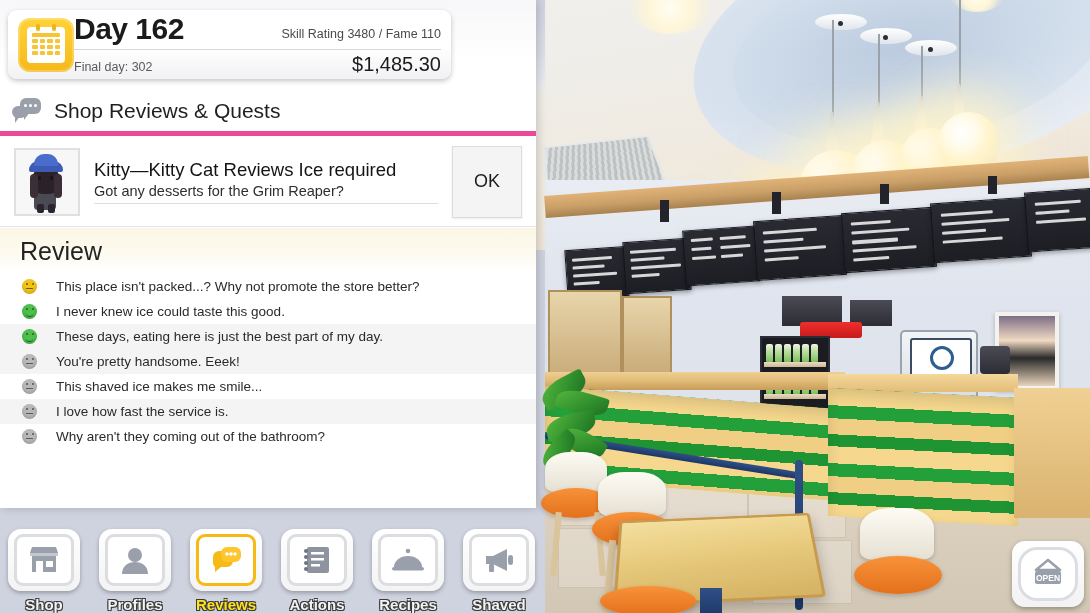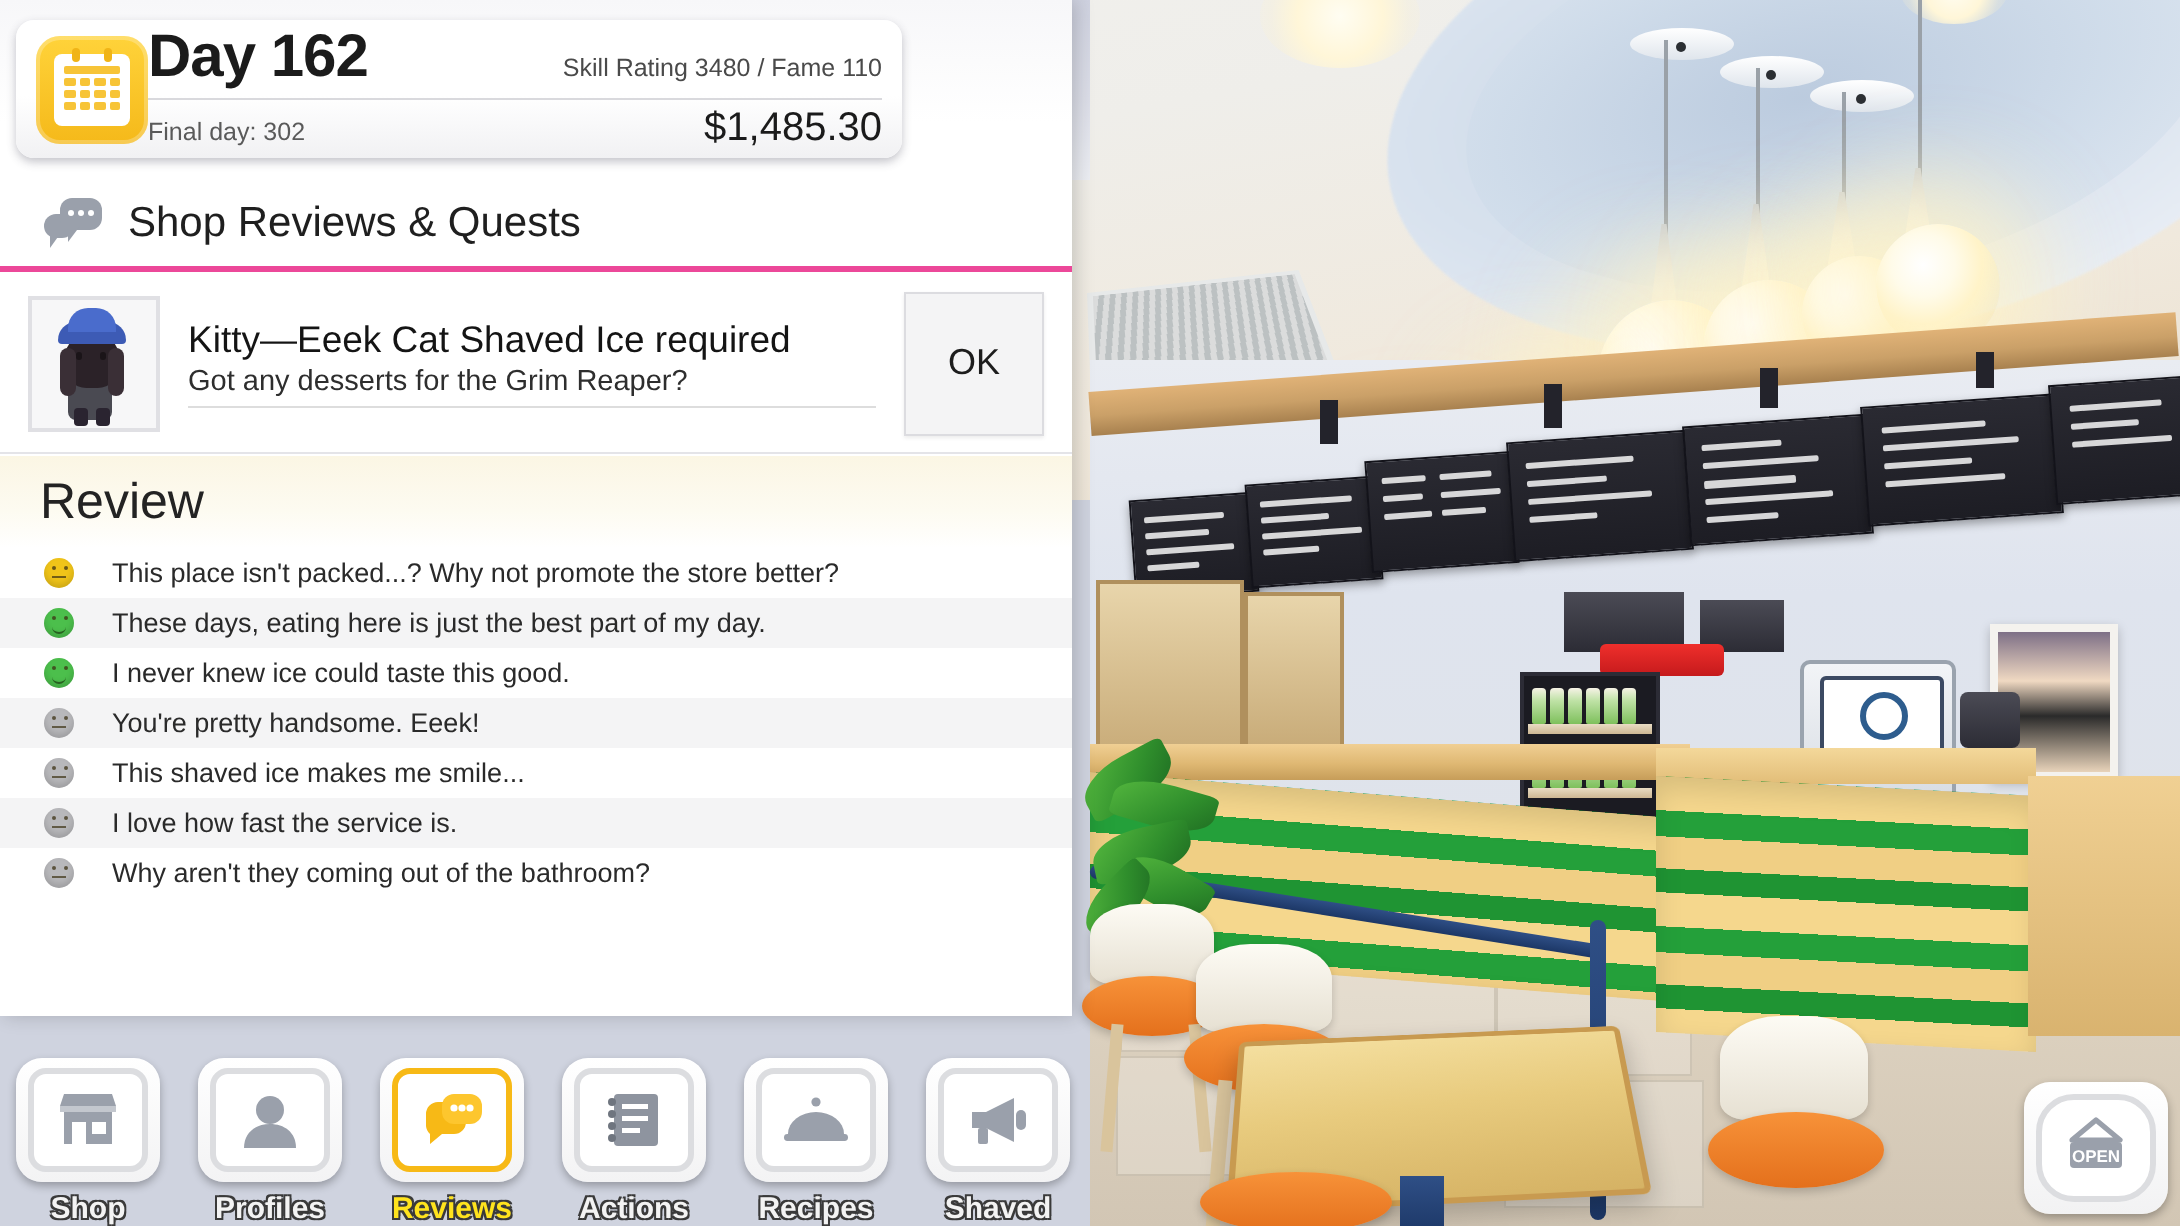--- a/index.html
+++ b/index.html
@@ -114,22 +114,22 @@
   .day-row{display:flex;align-items:flex-end;justify-content:space-between;}
   .day-title{font-size:30px;font-weight:bold;color:#1b1b1b;letter-spacing:-.5px;line-height:1;}
   .skill{font-size:12.5px;color:#4a4a4a;padding-bottom:3px;white-space:nowrap;}
   .hdr-rule{height:1px;background:#d9d9dd;margin:5px 0 3px 0;}
   .day-row2{display:flex;align-items:baseline;justify-content:space-between;}
   .final-day{font-size:12.5px;color:#5a5a5a;}
   .money{font-size:20px;color:#1b1b1b;font-weight:500;white-space:nowrap;}
 
   
   .sec-title{position:absolute;left:0;top:90px;width:536px;height:46px;
-    background:#ffffff;display:flex;align-items:center;padding-left:22px;box-sizing:border-box;
-    border-bottom:3px solid #ec4899;}
+    background:#ffffff;display:flex;align-items:center;padding-left:12px;box-sizing:border-box;
+    border-bottom:5px solid #ec4899;}
   .bubble-icon{width:30px;height:26px;position:relative;flex:0 0 auto;}
   .bub{position:absolute;background:#9aa0ab;border-radius:6px;}
   .bub-tail{position:absolute;width:0;height:0;border-style:solid;}
   .sec-title span.txt{font-size:21px;color:#1f1f1f;margin-left:12px;}
 
   
   .quest{position:absolute;left:0;top:137px;width:536px;height:90px;background:#ffffff;
     display:flex;align-items:center;padding:0 14px;box-sizing:border-box;
     border-bottom:1px solid #e4e4e8;}
   .q-thumb{width:62px;height:64px;flex:0 0 auto;background:#f7f7f8;border:2px solid #e0e0e4;
@@ -414,48 +414,48 @@
       <div style="position:absolute;left:14px;top:24px;width:8px;height:24px;background:#3a2f36;border-radius:4px;"></div>
       <div style="position:absolute;left:38px;top:24px;width:8px;height:24px;background:#3a2f36;border-radius:4px;"></div>
       <div style="position:absolute;left:13px;top:11px;width:34px;height:11px;background:#3d5bb5;border-radius:9px 9px 2px 2px;"></div>
       <div style="position:absolute;left:18px;top:4px;width:24px;height:12px;background:#4a6ccc;border-radius:10px 10px 0 0;"></div>
       <div style="position:absolute;left:22px;top:26px;width:3px;height:4px;background:#1a1418;border-radius:2px;"></div>
       <div style="position:absolute;left:34px;top:26px;width:3px;height:4px;background:#1a1418;border-radius:2px;"></div>
       <div style="position:absolute;left:21px;top:54px;width:7px;height:9px;background:#2a2430;border-radius:2px;"></div>
       <div style="position:absolute;left:32px;top:54px;width:7px;height:9px;background:#2a2430;border-radius:2px;"></div>
     </div>
     <div class="q-mid">
-      <div class="q-title">Kitty—Eeek Cat Shaved Ice required</div>
+      <div class="q-title">Kitty—Kitty Cat Reviews Ice required</div>
       <div class="q-sub">Got any desserts for the Grim Reaper?</div>
     </div>
     <div class="ok-btn">OK</div>
   </div>
 
   <div class="rev-head">
     <span>Review</span>
   </div>
 
   <div class="rev-list" id="review-list">
       <div class="rev-row">
         <div class="face" style="background: rgb(240, 196, 25);">
           <div class="mouth flat"></div>
         </div>
         <div class="rev-text">This place isn't packed...? Why not promote the store better?</div>
       </div>
+      <div class="rev-row">
+        <div class="face" style="background: rgb(76, 191, 76);">
+          <div class="mouth smile"></div>
+        </div>
+        <div class="rev-text">I never knew ice could taste this good.</div>
+      </div>
       <div class="rev-row alt">
         <div class="face" style="background: rgb(76, 191, 76);">
           <div class="mouth smile"></div>
         </div>
         <div class="rev-text">These days, eating here is just the best part of my day.</div>
-      </div>
-      <div class="rev-row">
-        <div class="face" style="background: rgb(76, 191, 76);">
-          <div class="mouth smile"></div>
-        </div>
-        <div class="rev-text">I never knew ice could taste this good.</div>
       </div>
       <div class="rev-row alt">
         <div class="face" style="background: rgb(184, 184, 187);">
           <div class="mouth flat"></div>
         </div>
         <div class="rev-text">You're pretty handsome. Eeek!</div>
       </div>
       <div class="rev-row">
         <div class="face" style="background: rgb(184, 184, 187);">
           <div class="mouth flat"></div>

